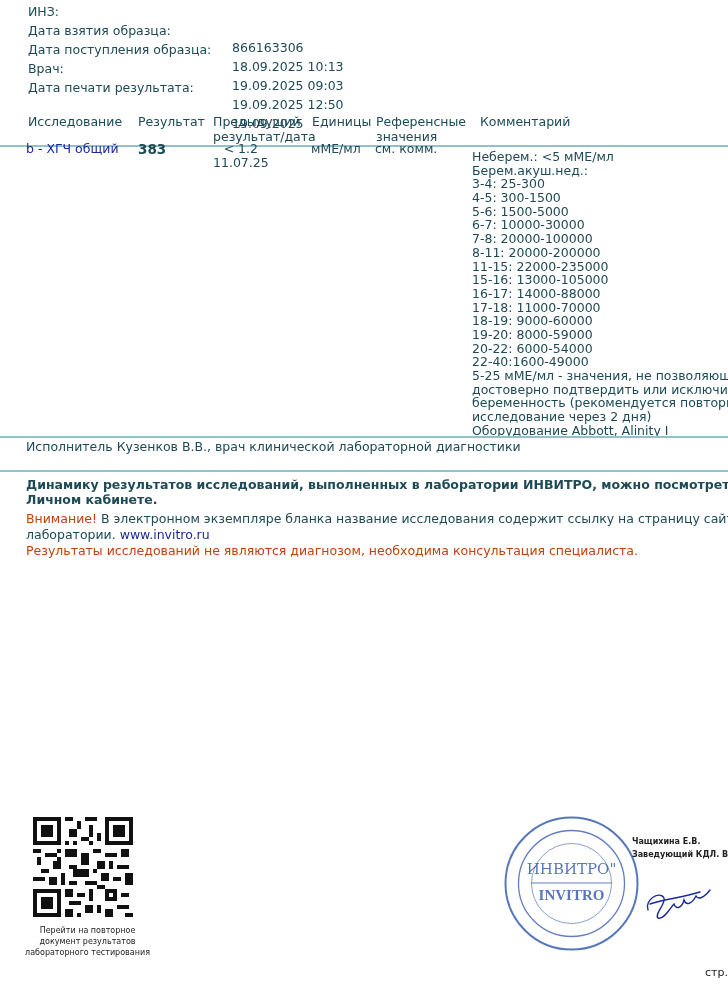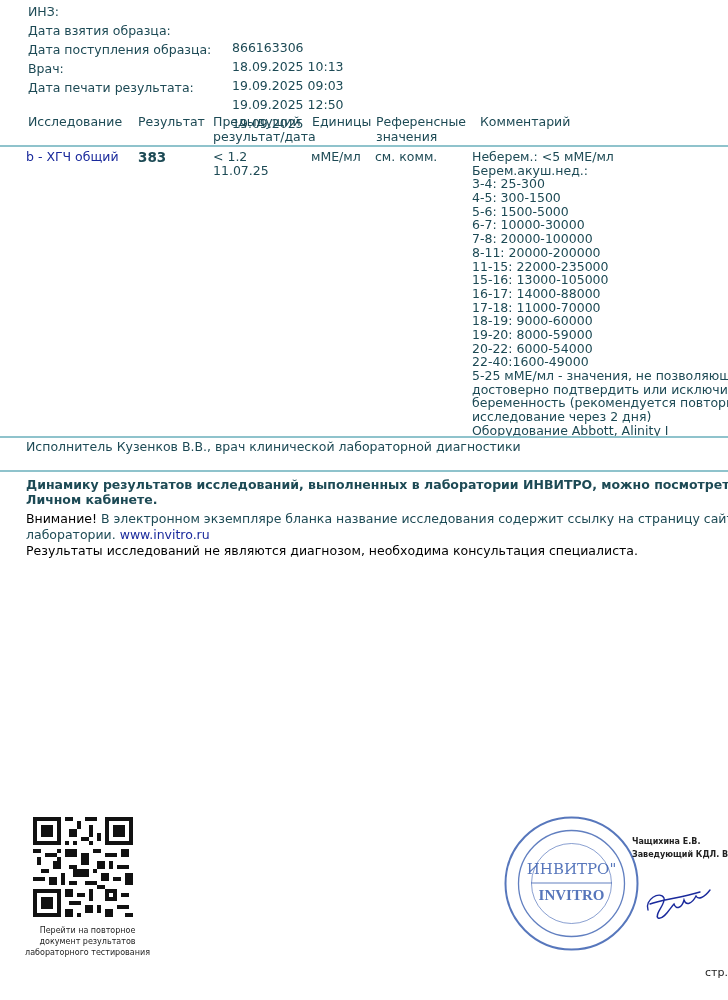--- a/index.html
+++ b/index.html
@@ -4,25 +4,25 @@
   <style>
     html, body { margin:0; padding:0; background:#ffffff; }
     body { width:728px; height:1000px; position:relative; overflow:hidden;
       font-family:"DejaVu Sans", sans-serif; color:#1d4a55; font-size:12.5px; }
     .abs { position:absolute; }
     .info-row { position:absolute; left:28px; height:19px; line-height:19px; white-space:nowrap; }
     .info-label { position:absolute; left:0; }
     .info-value { position:absolute; left:204px;margin-top:36px; }
     .th { position:absolute; top:114px; line-height:15px; white-space:nowrap; color:#1d4a55; }
     .hline { position:absolute; left:0; width:728px; height:2px; background:#8fc3cc; }
-    .cell { position:absolute; top:150px; line-height:14px; white-space:nowrap; }
+    .cell { position:absolute; top:142px; line-height:14px; white-space:nowrap;text-align:center; }
     .comment-lines { position:absolute; left:472px; top:150px; line-height:13.7px; white-space:nowrap; }
     .comment-lines div { height:13.7px; }
     .bold { font-weight:bold; }
-    .orange { color:#000000; }
+    .orange { color:#c2410c; }
     .link { color:#1a2a9c; }
     .qr { position:absolute; left:33px; top:817px; width:100px; height:100px; }
     .qr-caption { position:absolute; left:20px; top:925px; width:135px; text-align:center;
       font-size:8px; line-height:11px; color:#222; }
     .stamp { position:absolute; left:503px; top:815px; width:137px; height:137px; }
     .signer { position:absolute; left:632px; top:835px; font-size:8px; line-height:13px; font-weight:bold; color:#222; white-space:nowrap; }
     .page-num { position:absolute; left:705px; top:966px; font-size:11px; color:#222; white-space:nowrap; }
   </style>
 </head>
 <body>

